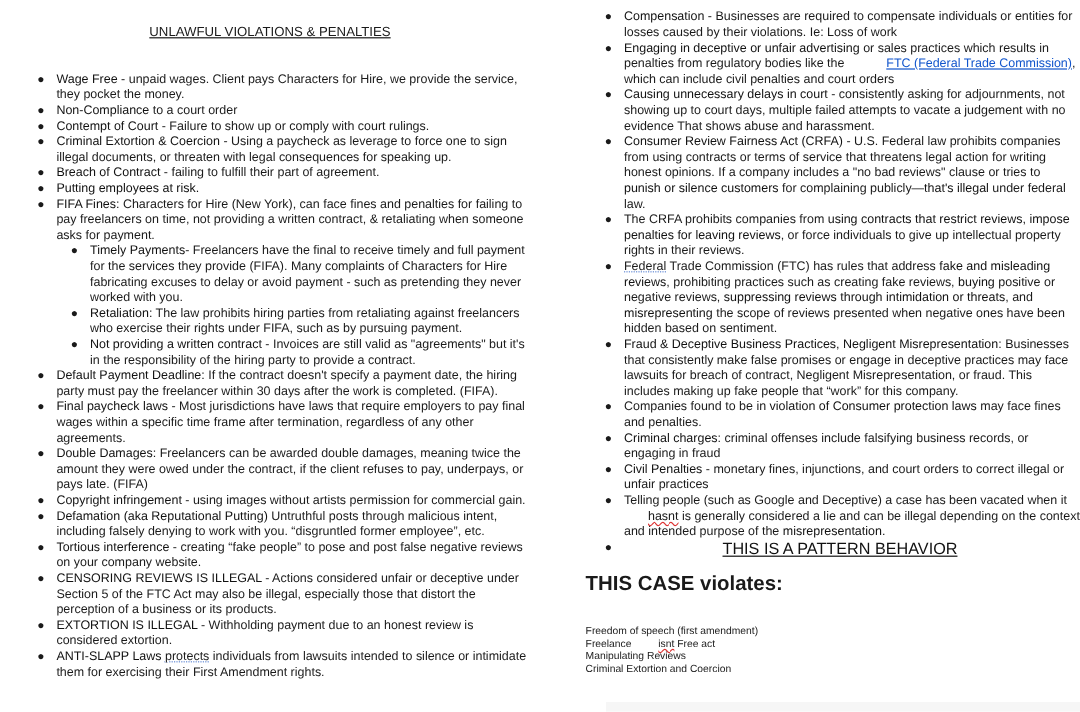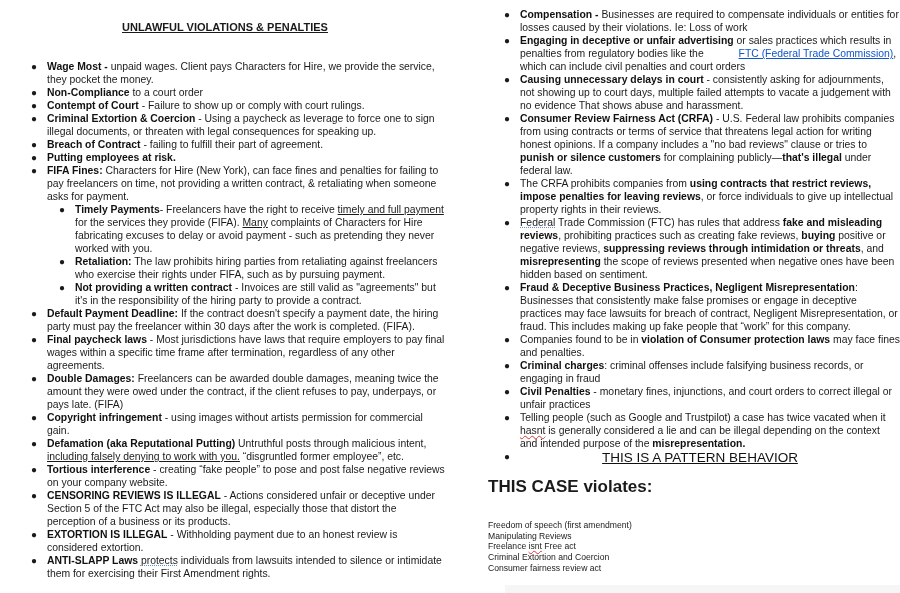--- a/index.html
+++ b/index.html
@@ -2,58 +2,58 @@
 <html><head>
 <meta charset="utf-8">
 <style>
   html, body { margin:0; padding:0; background:#ffffff; }
   body { width:900px; height:593px; position:relative; overflow:hidden;
          font-family:"Liberation Sans", sans-serif; color:#1a1a1a; font-size:10.4px; line-height:13px; }
   .page { position:absolute; top:0; background:#ffffff; overflow:hidden; }
   #page-left { left:0; width:455px; height:593px; }
   #page-right { left:460px; width:440px; height:593px; }
   .band { position:absolute; left:505px; top:585px; width:395px; height:8px; background:#f6f6f6; }
-  h1.title { position:absolute; margin:0; font-size:11px; font-weight:bold; text-decoration:underline;
+  h1.title { position:absolute; margin:0; font-size:11px; font-weight:normal; text-decoration:underline;
              left:0; width:450px; text-align:center; top:21px; letter-spacing:0; }
   ul { list-style:none; margin:0; padding:0; position:absolute; }
   ul.left-list { left:0; top:60px; width:450px; }
   ul.right-list { left:0; top:8px; width:440px; }
   li { position:relative; padding-left:47px; padding-right:4px; }
   ul.right-list li { padding-left:60px; padding-right:0; white-space:normal; }
   li .bullet { position:absolute; left:31px; top:0; font-size:10px; }
   ul.right-list li .bullet { left:44px; }
   li.sub { padding-left:75px; }
   li.sub .bullet { left:59px; }
-  b { font-weight:bold; color:#111;margin-top:12px; }
-  .ul { text-decoration:underline; }
-  .spell { text-decoration:underline wavy #d33; text-decoration-thickness:0.5px; }
+  b { font-weight:normal; color:#111;margin-top:12px; }
+  .ul { }
+  .spell { text-decoration:underline wavy #d33; text-decoration-thickness:0.5px;margin-left:20px; }
   .spellb { text-decoration:underline dotted #6b8fd6; }
   a.link { color:#1155cc; text-decoration:underline;padding-left:32px; }
   h2.pattern { position:absolute; margin:0; top:451px; left:0; width:480px; text-align:center;
                font-size:13.5px; font-weight:normal; text-decoration:underline; color:#111; }
   .case-head { position:absolute; left:28px; top:480px; font-size:17px; font-weight:bold; }
   .case-list { position:absolute; left:28px; top:520px; font-size:8.6px; line-height:10.7px; margin:0; padding:0; list-style:none; }
   .case-list li { padding:0; }
 </style>
 </head>
 <body>
 
 <div class="page" id="page-left">
   <h1 class="title">UNLAWFUL VIOLATIONS &amp; PENALTIES</h1>
 
   <ul class="left-list">
-    <li><span class="bullet">●</span><b>Wage Most -</b><span> unpaid wages. Client pays Characters for Hire, we provide the service, they pocket the money.</span></li>
+    <li><span class="bullet">●</span><b>Wage Free -</b><span> unpaid wages. Client pays Characters for Hire, we provide the service, they pocket the money.</span></li>
     <li><span class="bullet">●</span><b>Non-Compliance</b><span> to a court order</span></li>
     <li><span class="bullet">●</span><b>Contempt of Court</b><span> - Failure to show up or comply with court rulings.</span></li>
     <li><span class="bullet">●</span><b>Criminal Extortion &amp; Coercion</b><span> - Using a paycheck as leverage to force one to sign illegal documents, or threaten with legal consequences for speaking up.</span></li>
     <li><span class="bullet">●</span><b>Breach of Contract</b><span> - failing to fulfill their part of agreement.</span></li>
     <li><span class="bullet">●</span><b>Putting employees at risk.</b><span></span></li>
     <li><span class="bullet">●</span><b>FIFA Fines:</b><span> Characters for Hire (New York), can face fines and penalties for failing to pay freelancers on time, not providing a written contract, &amp; retaliating when someone asks for payment.</span></li>
 
-    <li class="sub"><span class="bullet">●</span><b>Timely Payments</b><span>-  Freelancers have the right to receive </span><span class="ul">timely and full payment</span><span> for the services they provide (FIFA). </span><span class="ul">Many</span><span> complaints of Characters for Hire fabricating excuses to delay or avoid payment - such as pretending they never worked with you.</span></li>
+    <li class="sub"><span class="bullet">●</span><b>Timely Payments</b><span>-  Freelancers have the final to receive </span><span class="ul">timely and full payment</span><span> for the services they provide (FIFA). </span><span class="ul">Many</span><span> complaints of Characters for Hire fabricating excuses to delay or avoid payment - such as pretending they never worked with you.</span></li>
     <li class="sub"><span class="bullet">●</span><b>Retaliation:</b><span> The law prohibits hiring parties from retaliating against freelancers who exercise their rights under FIFA, such as by pursuing payment.</span></li>
     <li class="sub"><span class="bullet">●</span><b>Not providing a written contract</b><span> - Invoices are still valid as "agreements" but it's in the responsibility of the hiring party to provide a contract.</span></li>
 
     <li><span class="bullet">●</span><b>Default Payment Deadline:</b><span> If the contract doesn't specify a payment date, the hiring party must pay the freelancer within 30 days after the work is completed. (FIFA).</span></li>
     <li><span class="bullet">●</span><b>Final paycheck laws</b><span> - Most jurisdictions have laws that require employers to pay final wages within a specific time frame after termination, regardless of any other agreements.</span></li>
     <li><span class="bullet">●</span><b>Double Damages:</b><span> Freelancers can be awarded double damages, meaning twice the amount they were owed under the contract, if the client refuses to pay, underpays, or pays late. (FIFA)</span></li>
     <li><span class="bullet">●</span><b>Copyright infringement</b><span> - using images without artists permission for commercial gain.</span></li>
     <li><span class="bullet">●</span><b>Defamation (aka Reputational Putting)</b><span> Untruthful posts through malicious intent, </span><span class="ul">including falsely denying to work with you.</span><span> “disgruntled former employee”, etc.</span></li>
     <li><span class="bullet">●</span><b> Tortious interference</b><span> - creating “fake people” to pose and post false negative reviews on your company website.</span></li>
     <li><span class="bullet">●</span><b>CENSORING REVIEWS IS ILLEGAL</b><span> - Actions considered unfair or deceptive under Section 5 of the FTC Act may also be illegal, especially those that distort the perception of a business or its products.</span></li>
@@ -67,28 +67,27 @@
     <li><span class="bullet">●</span><b>Compensation -</b><span> Businesses are required to compensate individuals or entities for losses caused by their violations. Ie: Loss of work</span></li>
     <li><span class="bullet">●</span><b>Engaging in deceptive or unfair advertising</b><span> or sales practices which results in penalties from regulatory bodies like the </span><a class="link">FTC (Federal Trade Commission)</a><span>, which can include civil penalties and court orders</span></li>
     <li><span class="bullet">●</span><b>Causing unnecessary delays in court</b><span> - consistently asking for adjournments, not showing up to court days, multiple failed attempts to vacate a judgement with no evidence That shows abuse and harassment.</span></li>
     <li><span class="bullet">●</span><b>Consumer Review Fairness Act (CRFA)</b><span> - U.S. Federal law prohibits companies from using contracts or terms of service that threatens legal action for writing honest opinions. If a company includes a "no bad reviews" clause or tries to </span><b>punish or silence customers</b><span> for complaining publicly—</span><b>that's illegal</b><span> under federal law.</span></li>
     <li><span class="bullet">●</span><span>The CRFA prohibits companies from </span><b>using contracts that restrict reviews, impose penalties for leaving reviews</b><span>, or force individuals to give up intellectual property rights in their reviews.</span></li>
     <li><span class="bullet">●</span><span class="spellb">Federal</span><span> Trade Commission (FTC) has rules that address </span><b>fake and misleading reviews</b><span>, prohibiting practices such as creating fake reviews, </span><b>buying</b><span> positive or negative reviews, </span><b>suppressing reviews through intimidation or threats</b><span>, and </span><b>misrepresenting</b><span> the scope of reviews presented when negative ones have been hidden based on sentiment.</span></li>
     <li><span class="bullet">●</span><b>Fraud &amp; Deceptive Business Practices, Negligent Misrepresentation</b><span>: Businesses that consistently make false promises or engage in deceptive practices may face lawsuits for breach of contract, Negligent Misrepresentation, or fraud. This includes making up fake people that “work” for this company.</span></li>
     <li><span class="bullet">●</span><span>Companies found to be in </span><b>violation of Consumer protection laws</b><span> may face fines and penalties.</span></li>
     <li><span class="bullet">●</span><b>Criminal charges</b><span>: criminal offenses include falsifying business records, or engaging in fraud</span></li>
     <li><span class="bullet">●</span><b>Civil Penalties</b><span> - monetary fines, injunctions, and court orders to correct illegal or unfair practices</span></li>
-    <li><span class="bullet">●</span><span>Telling people (such as Google and Trustpilot) a case has twice vacated when it </span><span class="spell">hasnt</span><span> is generally considered a lie and can be illegal depending on the context and intended purpose of the </span><b>misrepresentation.</b></li>
+    <li><span class="bullet">●</span><span>Telling people (such as Google and Deceptive) a case has been vacated when it </span><span class="spell">hasnt</span><span> is generally considered a lie and can be illegal depending on the context and intended purpose of the </span><b>misrepresentation.</b></li>
     <li style="height:13px;"><span class="bullet">●</span><span></span></li>
   </ul>
 
   <h2 class="pattern">THIS IS A PATTERN BEHAVIOR</h2>
 
   <div class="case-head">THIS CASE violates:</div>
   <ul class="case-list">
     <li>Freedom of speech (first amendment)</li>
+    <li id="case-item-freelance">Freelance <span class="spell">isnt</span> Free act</li>
     <li>Manipulating Reviews</li>
-    <li id="case-item-freelance">Freelance <span class="spell">isnt</span> Free act</li>
     <li>Criminal Extortion and Coercion</li>
-    <li>Consumer fairness review act</li>
   </ul>
 </div>
 <div class="band"></div>
 
 </body></html>

